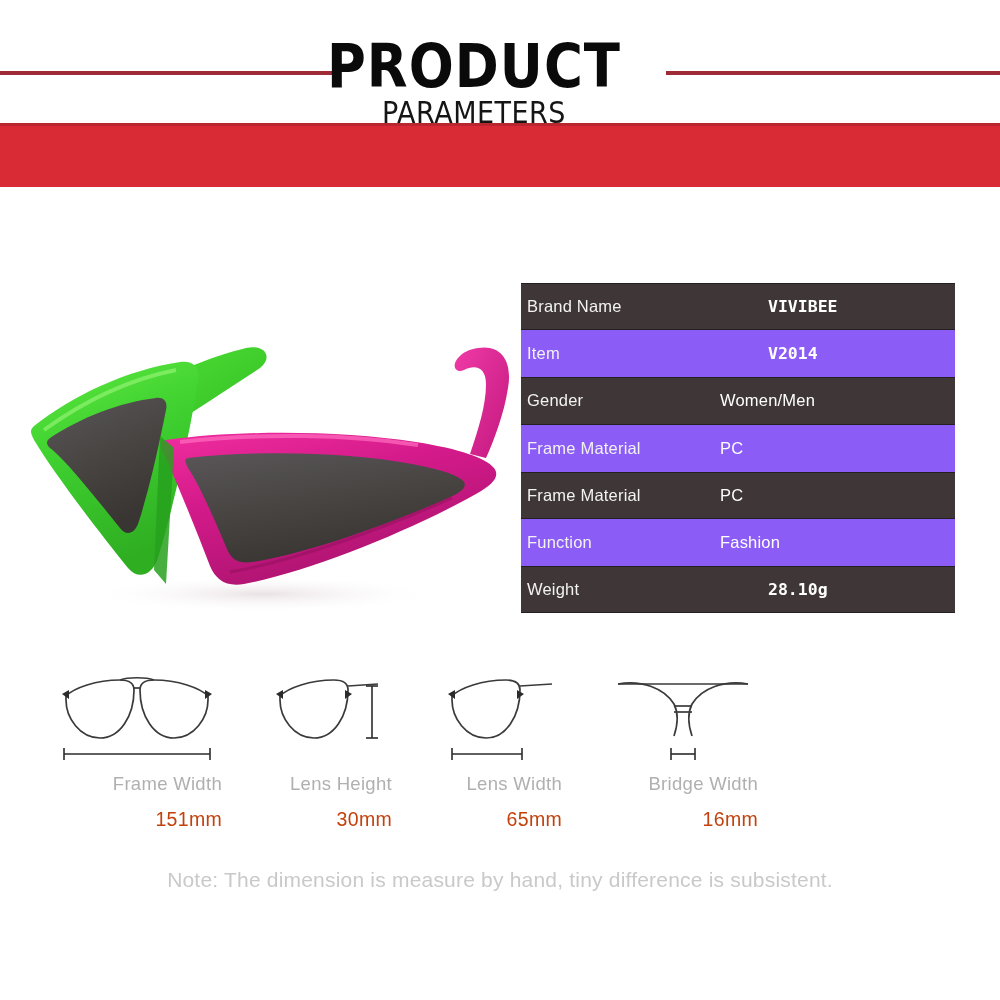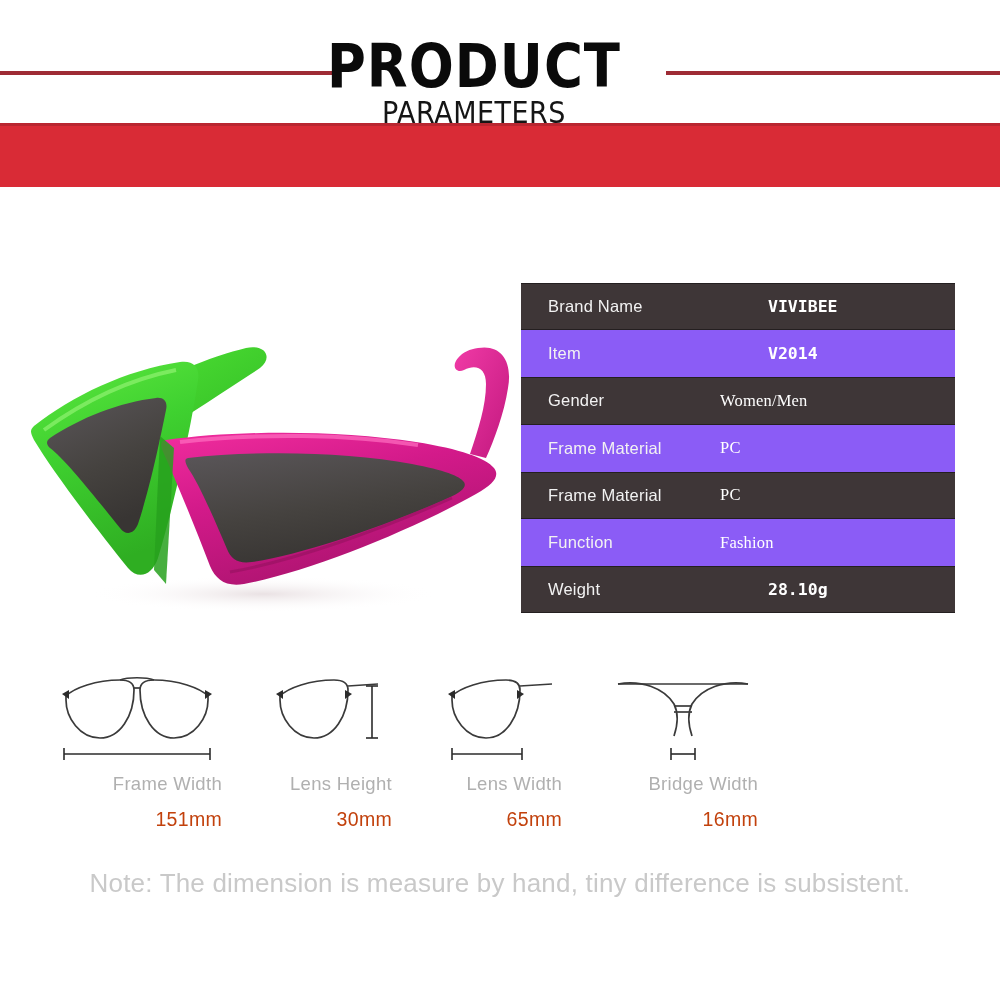--- a/index.html
+++ b/index.html
@@ -71,34 +71,34 @@
   .spec-row.dark::after{
     content:""; position:absolute; left:0; right:0; bottom:0; height:1px;
     background:#241f20;
   }
   .spec-row.dark::before{
     content:""; position:absolute; left:0; right:0; top:0; height:1px;
     background:#241f20;
   }
   .spec-label{
     width:199px;
-    padding-left:27px;
+    padding-left:6px;
     font-size:16.5px;
     color:#f2f2f2;
     font-family:"Liberation Sans", sans-serif;
     letter-spacing:0.2px;
   }
   .spec-value{
     font-size:16.5px;
     color:#ffffff;
     font-family:"DejaVu Sans Mono", monospace;
     letter-spacing:0px;
   }
   .spec-value.plain{
-    font-family:Liberation Serif, serif;
+    font-family:Liberation Sans, sans-serif;
     font-size:16.5px;
     letter-spacing:0.2px;
   }
   .spec-value.bold{ font-weight:bold;margin-left:48px; }
 
   
   #dimensions{
     position:absolute; left:26px; top:666px; width:948px; height:180px;
     display:flex;
   }
@@ -123,21 +123,21 @@
     color:#c2410c;
     font-family:"Liberation Sans", sans-serif;
     letter-spacing:0.3px;
     margin-top:13px;
   }
 
   
   #note{
     position:absolute; left:0; top:868px; width:1000px;
     text-align:center;
-    font-size:26px;
+    font-size:21px;
     color:#c9c9c9;
     font-family:"Liberation Sans", sans-serif;
     letter-spacing:0.2px;
   }
 </style>
 </head>
 <body>
 
 <div id="header">
   <div class="rule" id="rule-left"></div>

